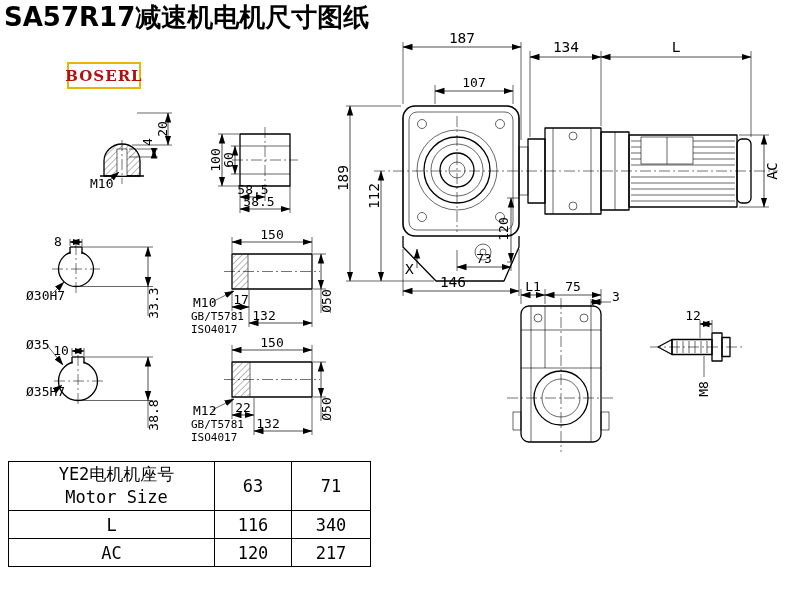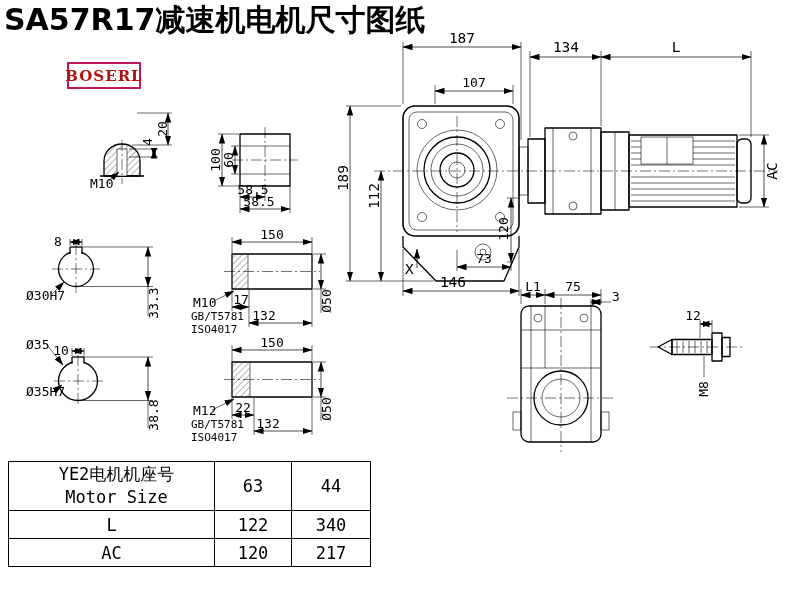--- a/index.html
+++ b/index.html
@@ -1,18 +1,18 @@
 <!DOCTYPE html>
 <html><head>
 <meta charset="utf-8">
 <style>
   html,body{margin:0;padding:0;background:#fff;}
   #stage{position:relative;width:800px;height:603px;background:#fff;overflow:hidden;font-family:"DejaVu Sans",sans-serif;}
-  #title{position:absolute;left:4px;top:0;font-size:30px;font-weight:bold;color:#000;white-space:nowrap;}
-  #logo{position:absolute;left:67px;top:62px;width:70px;height:23px;border:2px solid #be185d;display:flex;align-items:center;justify-content:center;
+  #title{position:absolute;left:4px;top:0;font-size:26px;font-weight:bold;color:#000;white-space:nowrap;}
+  #logo{position:absolute;left:67px;top:62px;width:70px;height:23px;border:2px solid #eab308;display:flex;align-items:center;justify-content:center;
         color:#b01111;font-family:"DejaVu Serif",serif;font-weight:bold;font-size:15px;letter-spacing:1px;}
   svg{position:absolute;left:0;top:0;}
   svg text{font-family:"DejaVu Sans Mono",monospace;font-size:13px;fill:#000;}
   svg text.big{font-size:14.5px;}
   svg text.sm{font-size:11px;}
   .o{stroke:#000;stroke-width:1.3;fill:none;stroke-linejoin:round;}
   .o2{stroke:#000;stroke-width:1.6;fill:none;stroke-linejoin:round;}
   .t{stroke:#000;stroke-width:.6;fill:none;}
   .c{stroke:#000;stroke-width:.55;fill:none;stroke-dasharray:11 3 2 3;}
   .d{stroke:#000;stroke-width:.7;fill:none;}
@@ -312,25 +312,25 @@
 <div id="logo">BOSERL</div>
 
 <table id="tbl">
   <tbody>
         <tr class="hrow">
     <td class="cA hdr">
       <div>YE2电机机座号</div>
       <div>Motor Size</div>
     </td>
     <td class="cB">63</td>
-    <td class="cC">44</td>
+    <td class="cC">71</td>
   </tr>
   <tr>
     <td>L</td>
-    <td>122</td>
+    <td>116</td>
     <td>340</td>
   </tr>
   <tr>
     <td>AC</td>
     <td>120</td>
     <td>217</td>
   </tr>
 </tbody>
     </table>
 

